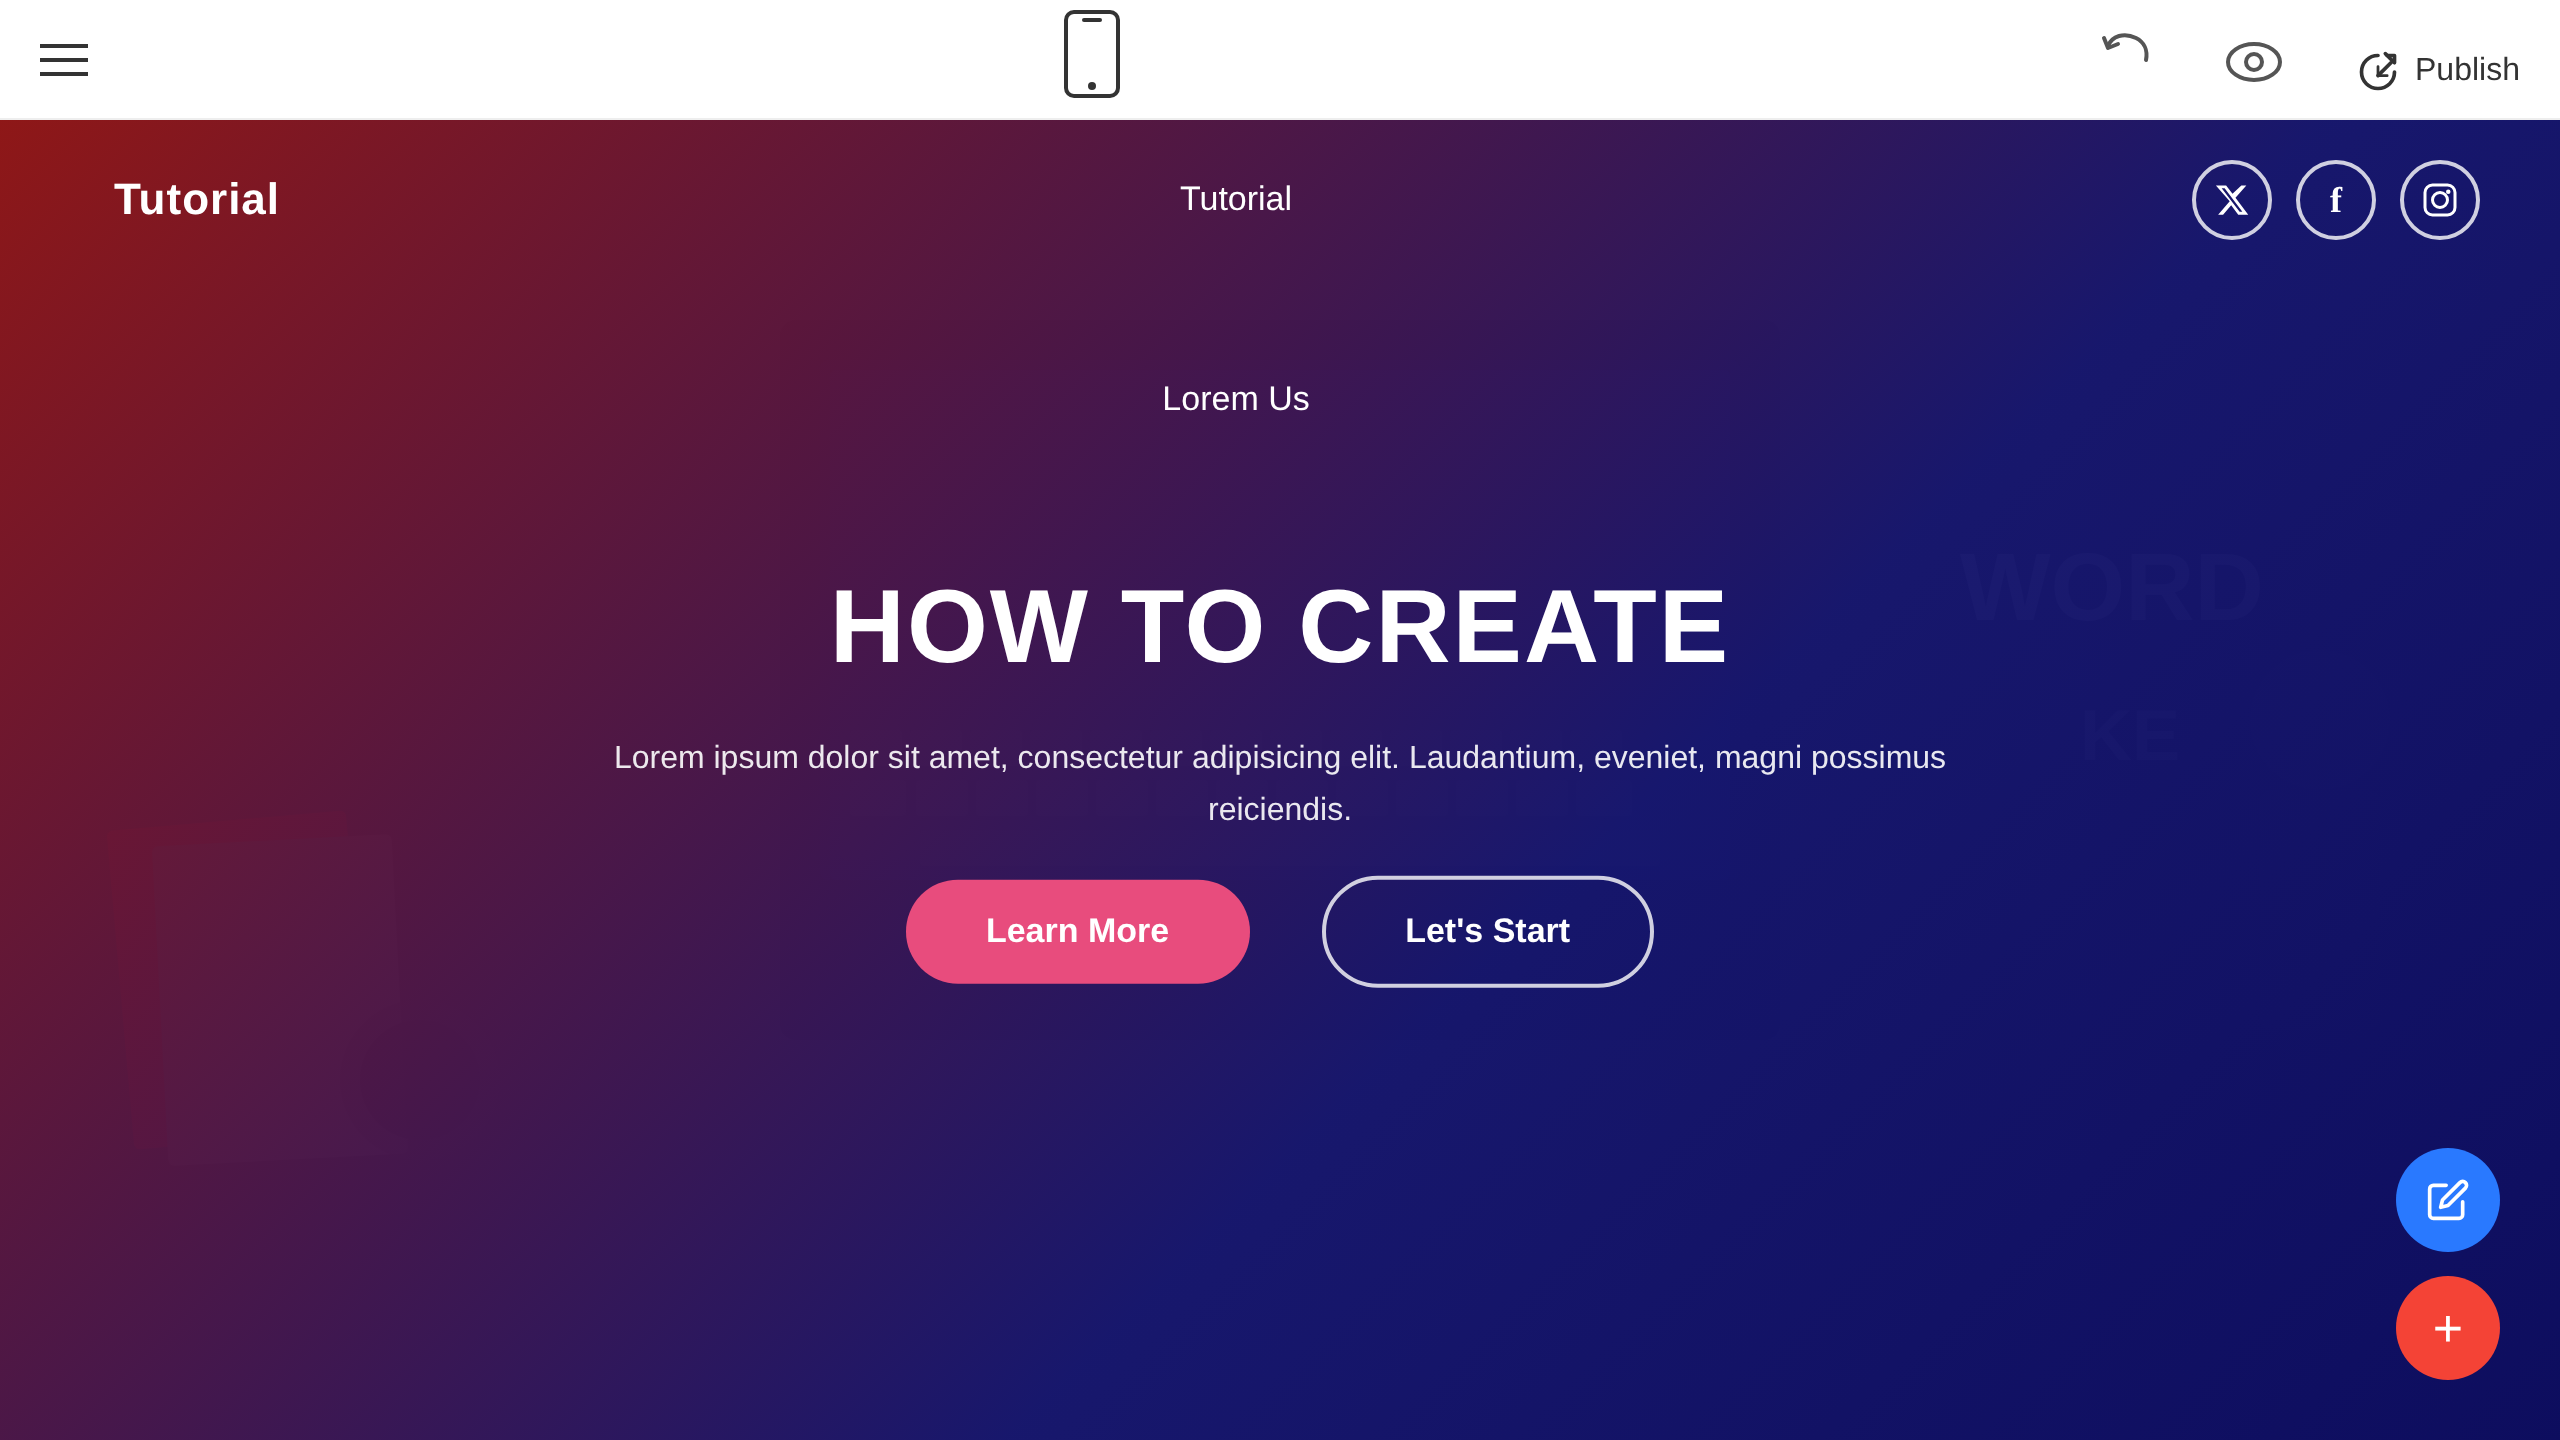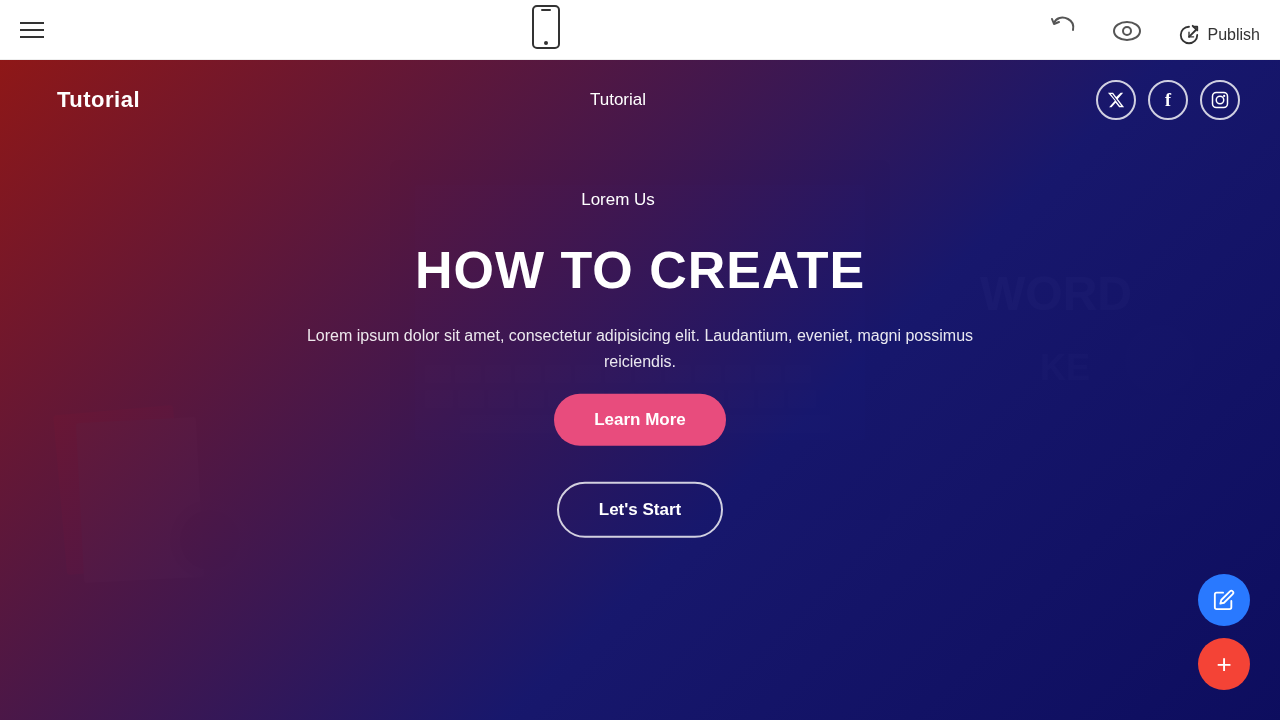--- a/index.html
+++ b/index.html
@@ -202,21 +202,20 @@
       line-height: 1.6;
       max-width: 700px;
       margin: 0 auto 20px;
     }
 
     .hero-buttons {
       display: flex;
       align-items: center;
       justify-content: center;
       gap: 36px;
-      flex-direction: column;
     }
 
     .btn-learn-more {
       background: #e84c7d;
       color: #fff;
       border: none;
       padding: 16px 40px;
       border-radius: 30px;
       font-size: 17px;
       font-weight: 700;

